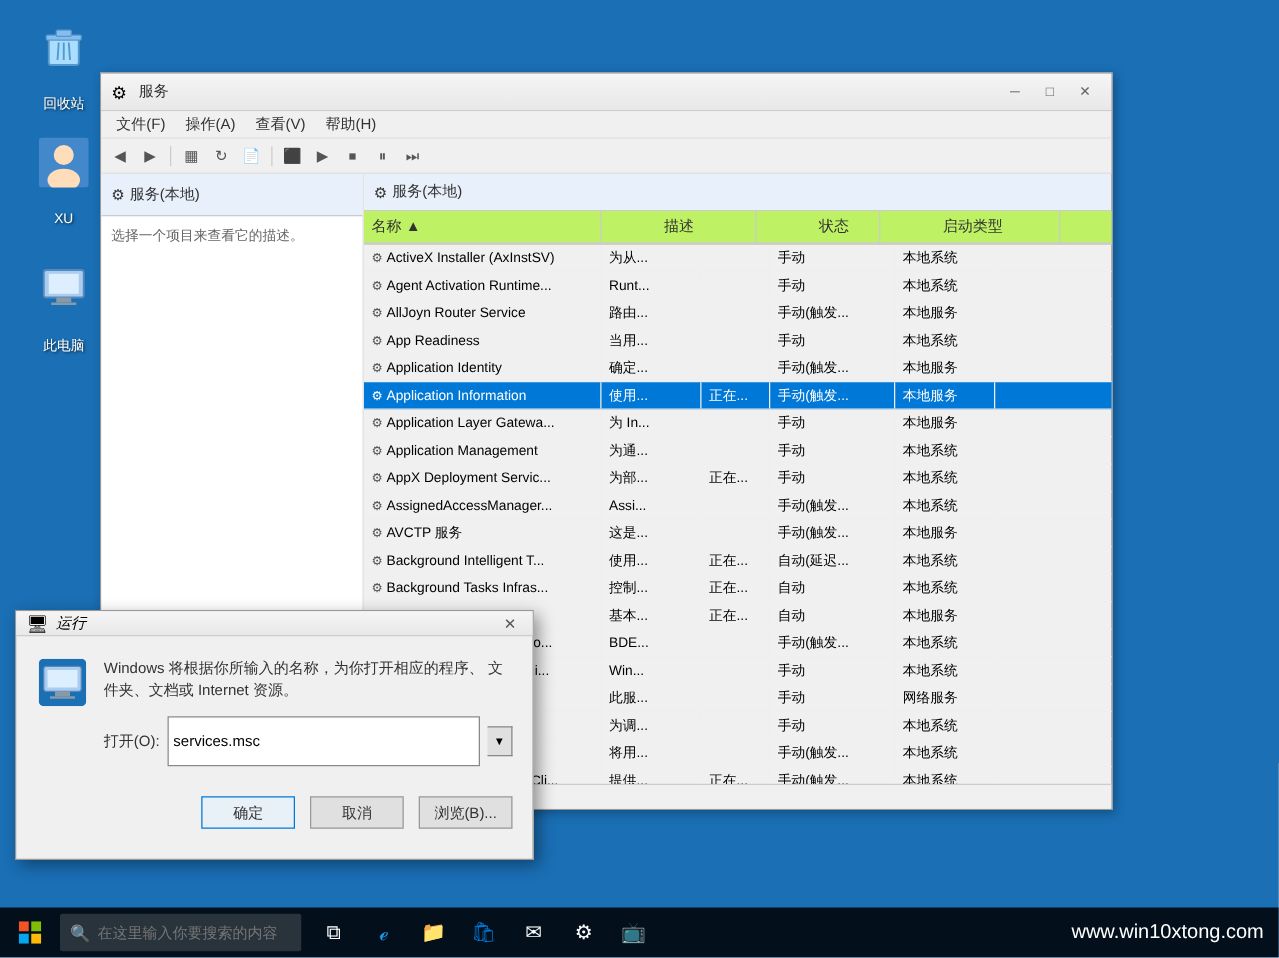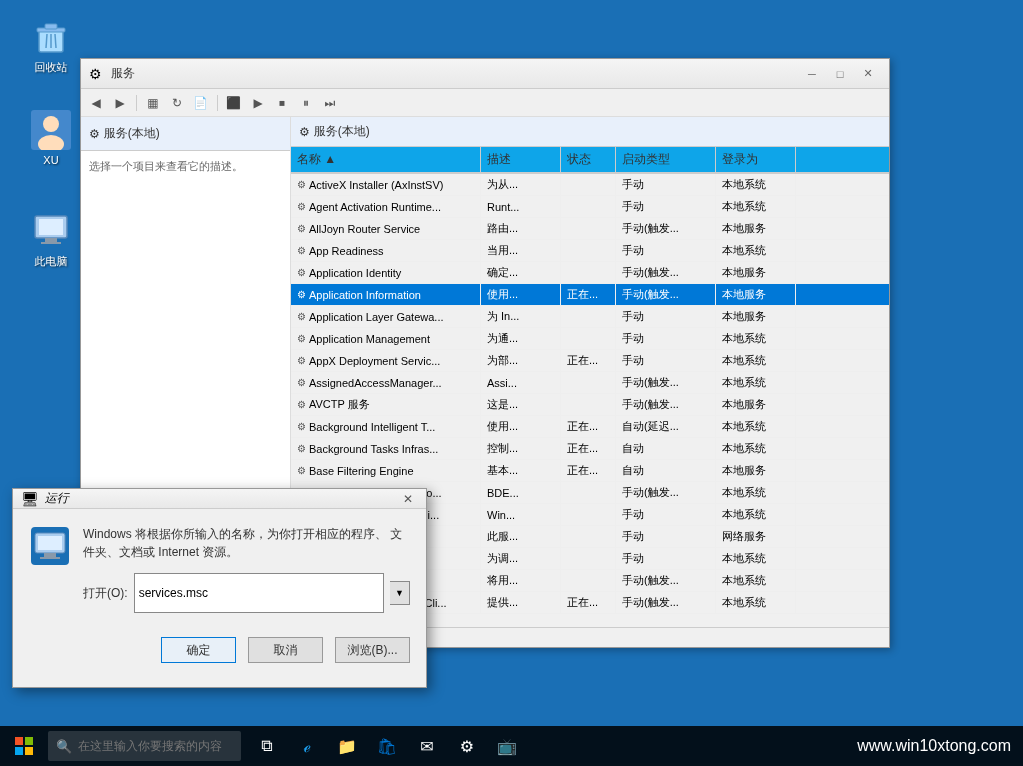--- a/index.html
+++ b/index.html
@@ -16,20 +16,21 @@
     
     .desktop-icon {
       position: absolute;
       display: flex;
       flex-direction: column;
       align-items: center;
       width: 70px;
       cursor: pointer;
       color: white;
       text-shadow: 1px 1px 2px rgba(0,0,0,0.7);
+      gap: 15px;
     }
     .desktop-icon .icon-img {
       width: 40px;
       height: 40px;
       margin-bottom: 4px;
     }
     .desktop-icon span {
       font-size: 11px;
       text-align: center;
       color: white;
@@ -256,25 +257,26 @@
 
     
     .services-table {
       flex: 1;
       overflow-y: auto;
       overflow-x: hidden;
     }
     .table-header {
       display: grid;
       grid-template-columns: 190px 80px 55px 100px 80px;
-      background: #0ea5e9;
+      background: #bef264;
       border-bottom: 2px solid #ccc;
       position: sticky;
       top: 0;
       z-index: 10;
+      gap: 44px;
     }
     .th {
       padding: 4px 6px;
       font-size: 12px;
       color: #333;
       border-right: 1px solid #ccc;
       cursor: pointer;
       white-space: nowrap;
       overflow: hidden;
     }
@@ -490,20 +492,26 @@
   <div class="window-titlebar">
     <span class="window-title-icon">⚙</span>
     <span class="window-title-text">服务</span>
     <div class="window-controls">
       <button class="win-btn">─</button>
       <button class="win-btn">□</button>
       <button class="win-btn close">✕</button>
     </div>
   </div>
 
+  <div class="menu-bar">
+    <span class="menu-item">文件(F)</span>
+    <span class="menu-item">操作(A)</span>
+    <span class="menu-item">查看(V)</span>
+    <span class="menu-item">帮助(H)</span>
+  </div>
 
   <div class="toolbar">
     <button class="toolbar-btn">◀</button>
     <button class="toolbar-btn">▶</button>
     <div class="toolbar-sep"></div>
     <button class="toolbar-btn">▦</button>
     <button class="toolbar-btn">↻</button>
     <button class="toolbar-btn">📄</button>
     <div class="toolbar-sep"></div>
     <button class="toolbar-btn">⬛</button>

